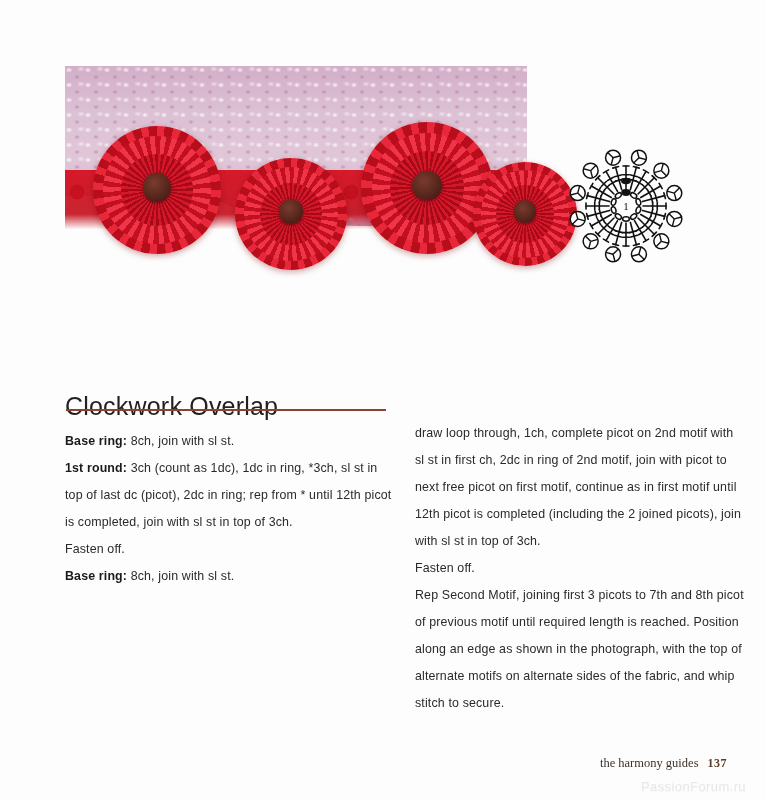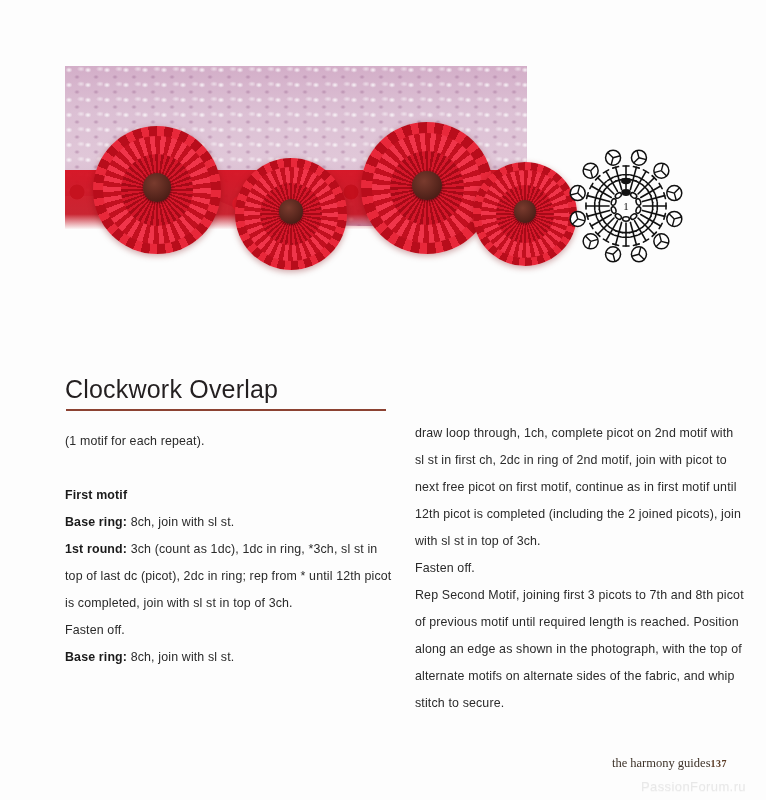--- a/index.html
+++ b/index.html
@@ -124,21 +124,21 @@
     left: 558px;
     top: 138px;
     width: 136px;
     height: 136px;
   }
 
   
   .title {
     position: absolute;
     left: 65px;
-    top: 375px;
+    top: 392px;
     font-size: 25px;
     font-weight: 400;
     letter-spacing: 0.2px;
     color: #231f20;
   }
   .title-rule {
     position: absolute;
     left: 66px;
     top: 409px;
     width: 320px;
@@ -166,23 +166,23 @@
     position: absolute;
     right: 39px;
     bottom: 29px;
     font-family: "Liberation Serif", serif;
     font-size: 12.5px;
     color: #3d3228;
     white-space: nowrap;
   }
   .footer .pageno {
     font-weight: bold;
-    font-size: 10px;
+    font-size: 12px;
     color: #5a3a24;
-    margin-left: 0;
+    margin-left: 9px;
     letter-spacing: 0.5px;
   }
   .watermark {
     position: absolute;
     right: 20px;
     bottom: 6px;
     font-size: 13px;
     letter-spacing: 0.4px;
     color: #e8e8e8;
     text-shadow: 0 1px 0 #f7f7f7;
@@ -393,25 +393,21 @@
           <ellipse cx="68" cy="43" rx="4.2" ry="2.4" fill="#111"></ellipse>
         </g>
       <text id="chart-round-label" x="68" y="72" text-anchor="middle" font-family="Liberation Serif, serif" font-size="11" fill="#111">1</text>
     </svg>
   </div>
 
   <div class="title">Clockwork Overlap</div>
   <div class="title-rule"></div>
 
   <div class="col col-left">
-    <p class="para">(1 motif for each repeat).</p>
-
-    <p class="para gap">
-      <span class="lbl">First motif</span>
-    </p>
+
     <p class="para">
       <span class="lbl">Base ring:</span><span> 8ch, join with sl st.</span>
     </p>
     <p class="para">
       <span class="lbl">1st round:</span><span> 3ch (count as 1dc), 1dc in ring, *3ch, sl st in top of last dc (picot), 2dc in ring; rep from * until 12th picot is completed, join with sl st in top of 3ch.</span>
     </p>
     <p class="para">Fasten off.</p>
 
     <p class="para">
       <span class="lbl">Base ring:</span><span> 8ch, join with sl st.</span>

